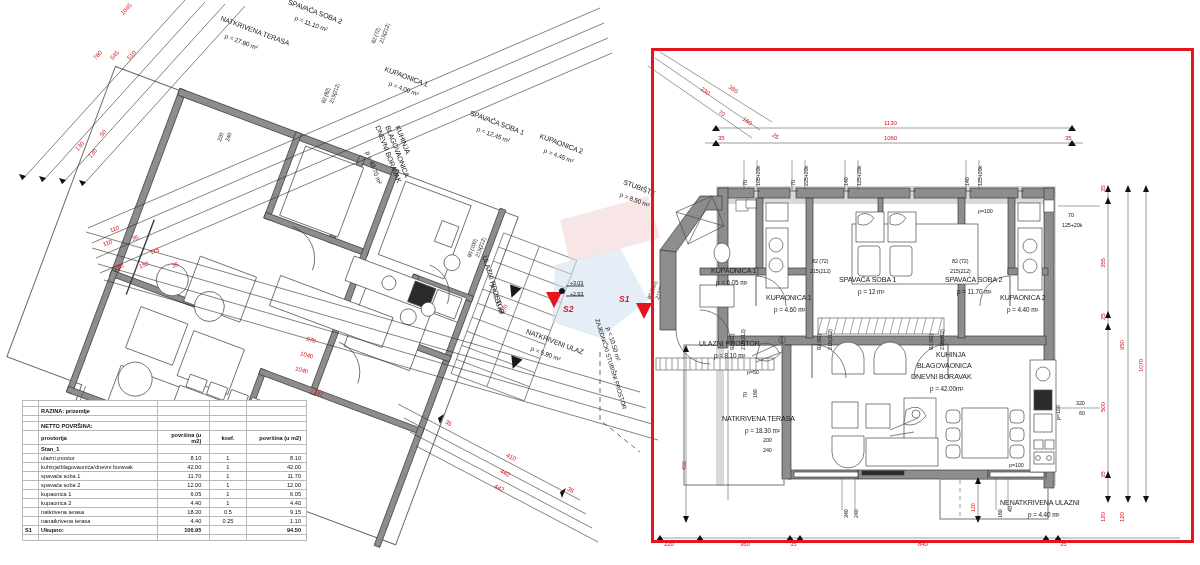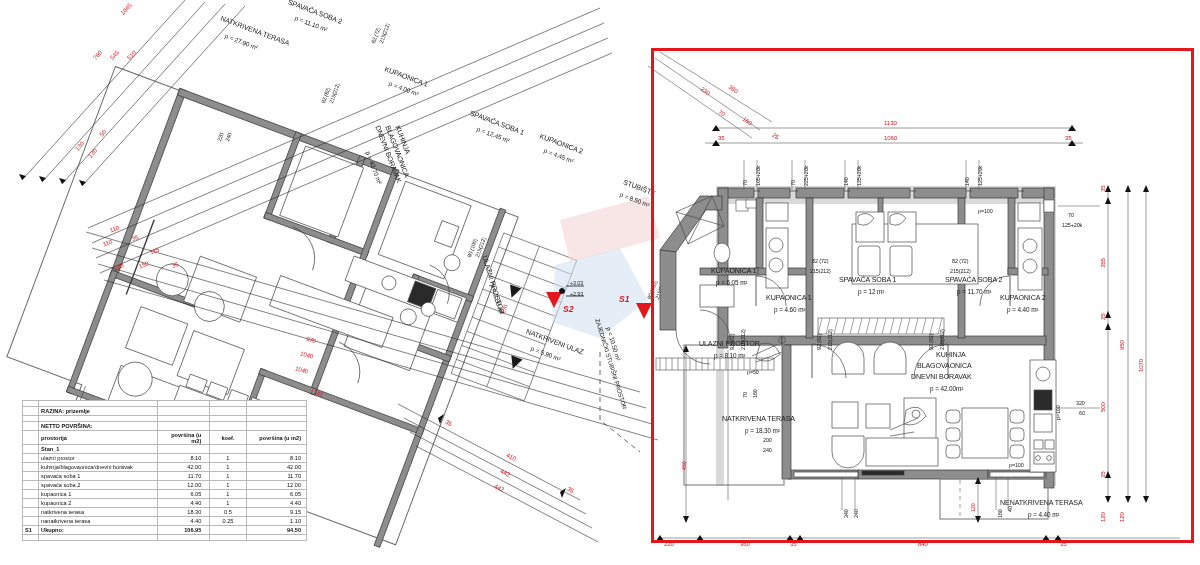--- a/index.html
+++ b/index.html
@@ -675,21 +675,21 @@
   <div class="lbl room-area" style="left:714px; top:352px;">p = 8.10 m²</div>
 
   <div class="lbl room-name" style="left:936px; top:352px;">KUHINJA</div>
   <div class="lbl room-name" style="left:917px; top:363px;">BLAGOVAONICA</div>
   <div class="lbl room-name" style="left:911px; top:374px;">DNEVNI BORAVAK</div>
   <div class="lbl room-area" style="left:930px; top:385px;">p = 42.00m²</div>
 
   <div class="lbl room-name" style="left:722px; top:416px;">NATKRIVENA TERASA</div>
   <div class="lbl room-area" style="left:745px; top:427px;">p = 18.30 m²</div>
 
-  <div class="lbl room-name" style="left:1000px; top:500px;">NENATKRIVENA TERASA</div>
+  <div class="lbl room-name" style="left:1000px; top:500px;">NENATKRIVENA ULAZNI</div>
   <div class="lbl room-area" style="left:1028px; top:511px;">p = 4.40 m²</div>
 
   <div class="lbl dim-red" style="left:884px; top:120px;">1130</div>
   <div class="lbl dim-red" style="left:884px; top:135px;">1060</div>
   <div class="lbl dim-red" style="left:718px; top:135px;">35</div>
   <div class="lbl dim-red" style="left:1065px; top:135px;">35</div>
 
   <div class="lbl dim-red" style="left:700px; top:88px; transform:rotate(34deg);">230</div>
   <div class="lbl dim-red" style="left:728px; top:86px; transform:rotate(34deg);">380</div>
   <div class="lbl dim-red" style="left:718px; top:110px; transform:rotate(34deg);">70</div>

